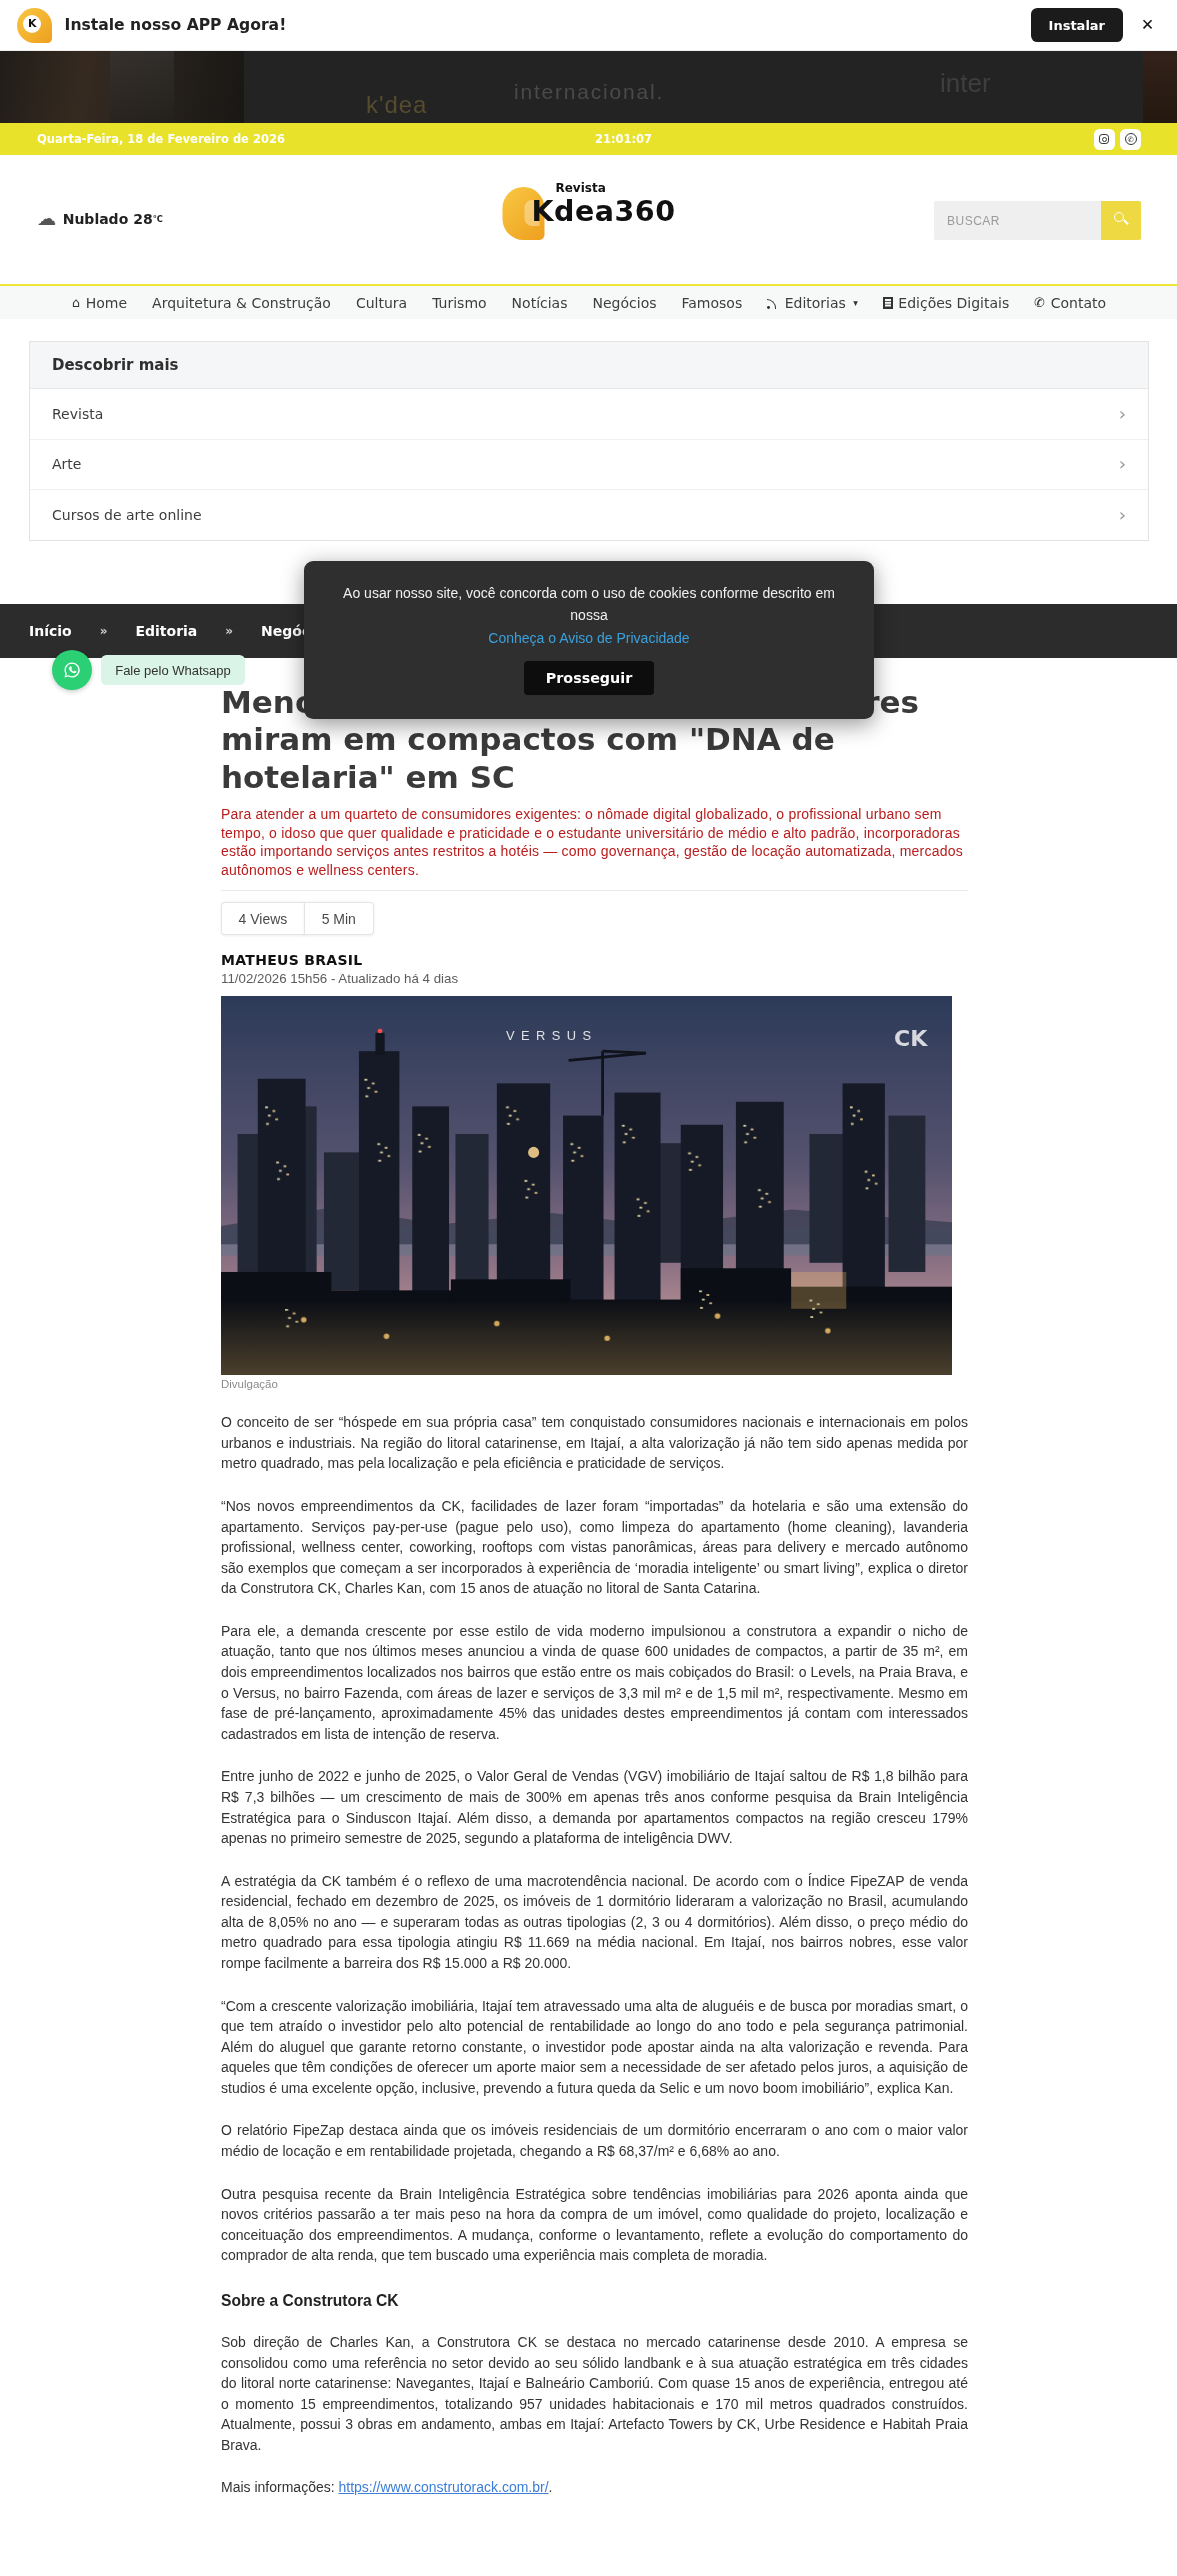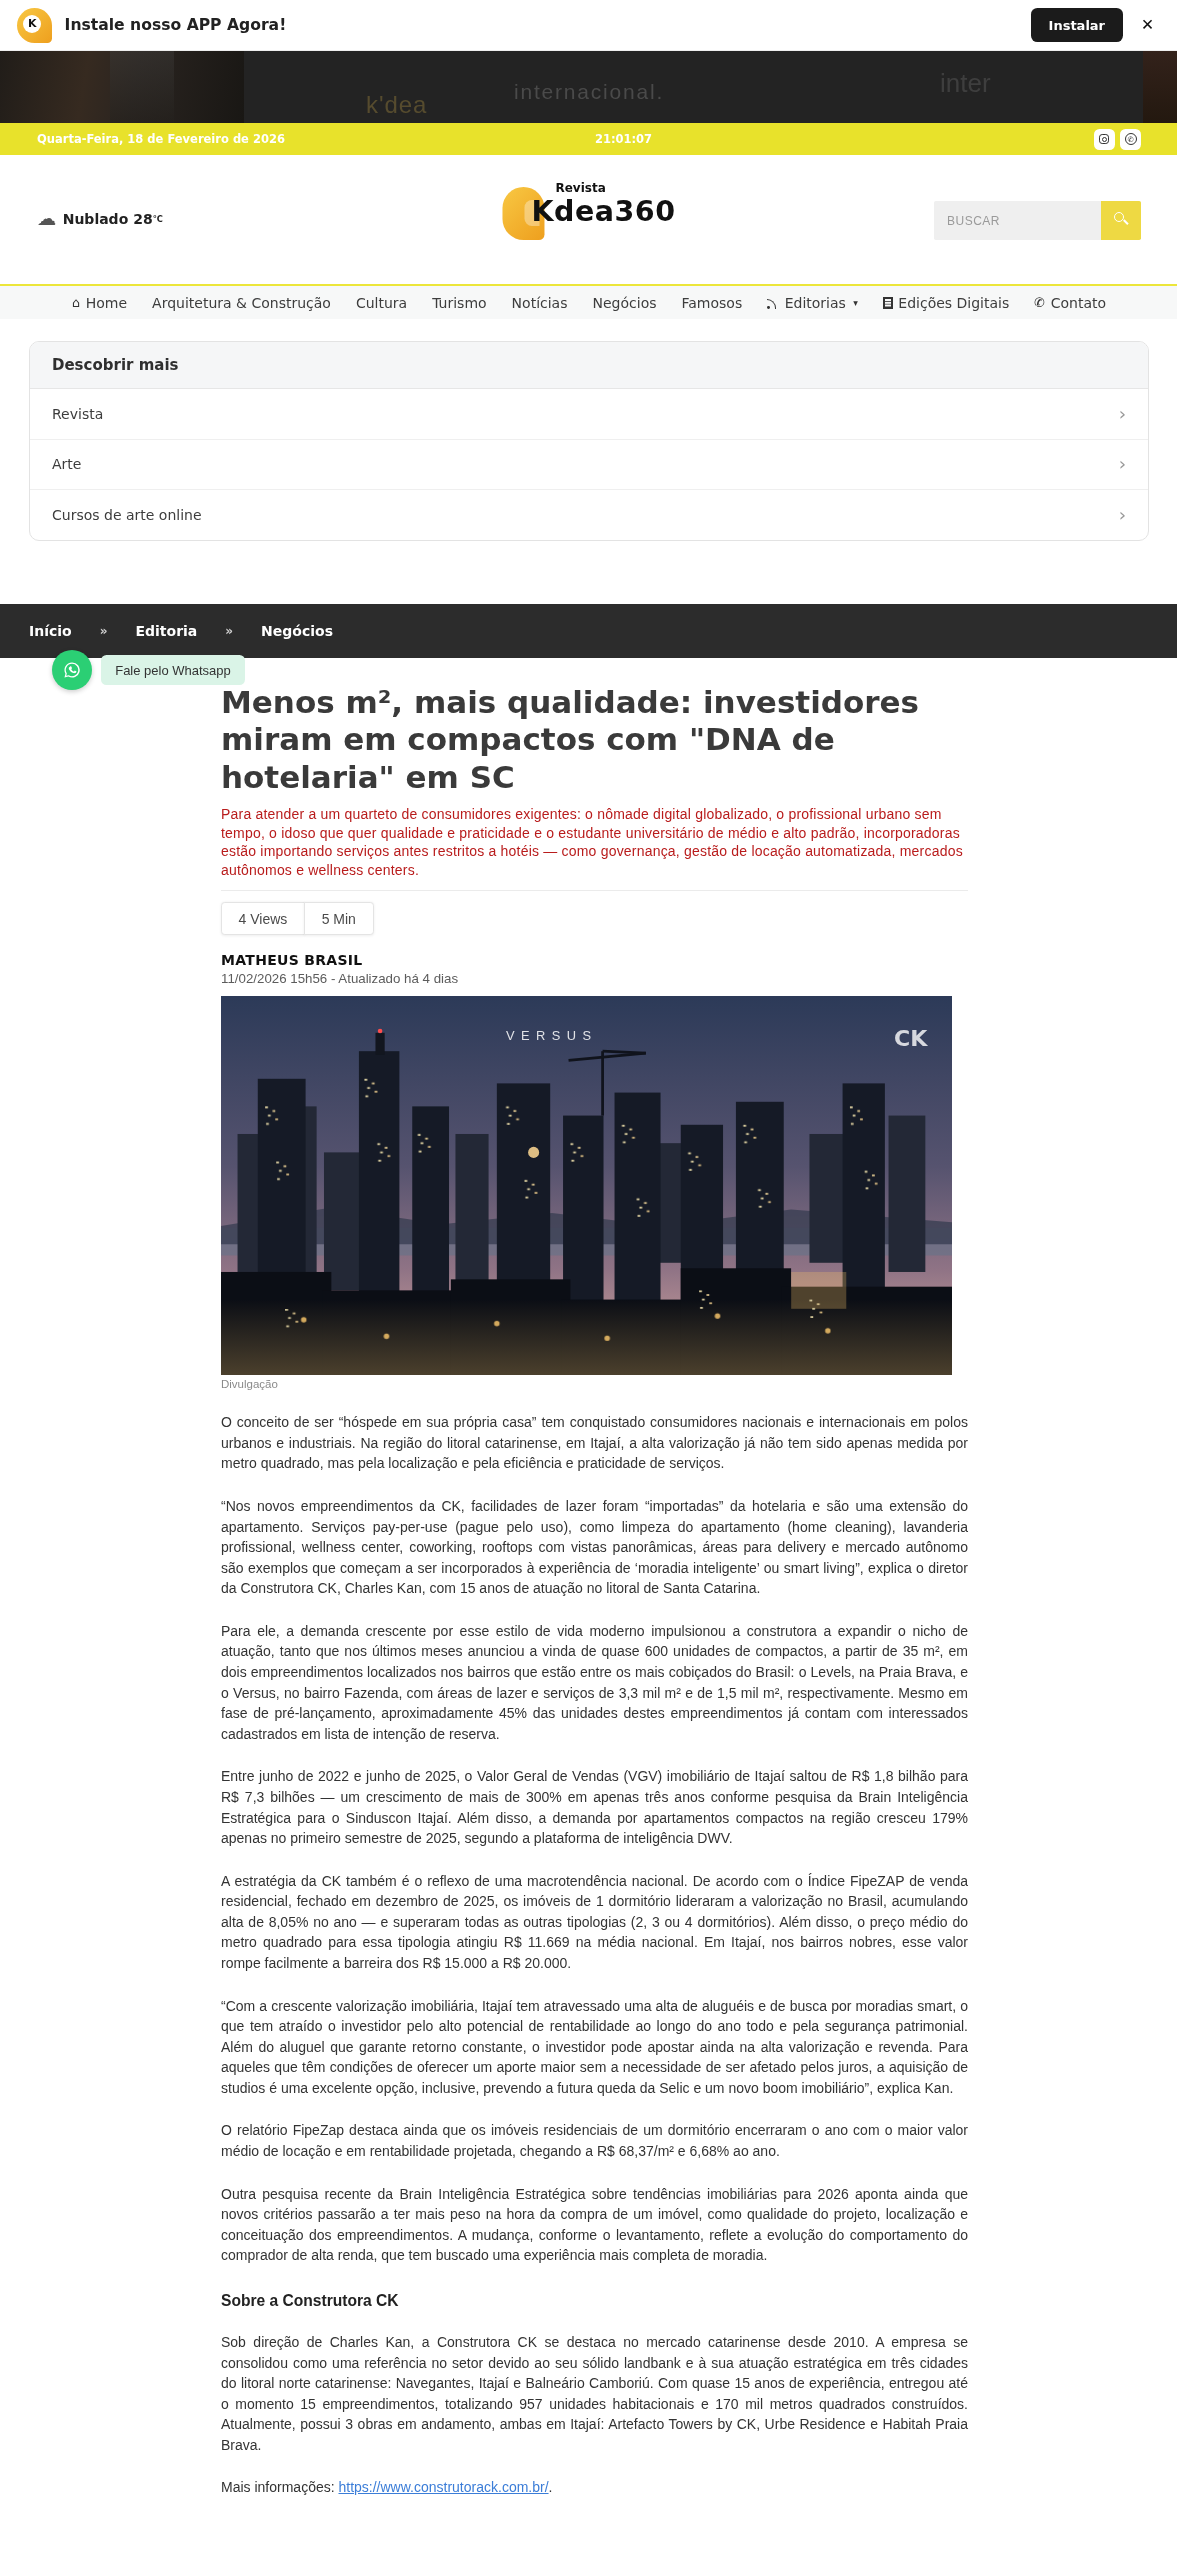--- a/index.html
+++ b/index.html
@@ -59,21 +59,21 @@
   .nav-item { display:flex; align-items:center; gap:5.5px; color:#3d3d3d; font:14px "DejaVu Sans",sans-serif; text-decoration:none; cursor:pointer; white-space:nowrap; }
   .nav-ic { font-size:13px; color:#333; }
   .nav-caret { font-size:9.2px; color:#333; margin-left:1.8px; }
   .doc-ic { display:inline-block; width:10px; height:12px; background:#333; position:relative; }
   .doc-ic::after { content:""; position:absolute; left:1.8px; top:2.8px; width:6.4px; height:1.4px; background:#f7f8f8; box-shadow:0 2.8px 0 #f7f8f8, 0 5.5px 0 #f7f8f8; }
   .rss-ic { display:inline-block; width:12px; height:12px; position:relative; }
   .rss-ic::before { content:""; position:absolute; left:0; bottom:0; width:2.8px; height:2.8px; background:#333; border-radius:50%; }
   .rss-ic::after { content:""; position:absolute; left:0; bottom:0; width:8.3px; height:8.3px; border-top:1.8px solid #333; border-right:1.8px solid #333; border-radius:0 100% 0 0; }
 
   
-  .discover { margin:22px 29px 0; border:0.9px solid #e3e3e3; border-radius:10px; overflow:hidden; background:#fff; }
+  .discover { margin:22px 29px 0; border:0.9px solid #e3e3e3; border-radius:0; overflow:hidden; background:#fff; }
   .discover-head { background:#f5f6f7; border-bottom:0.9px solid #e6e6e6; padding:14px 22px; font:600 15px "DejaVu Sans",sans-serif; color:#2f2f2f; }
   .discover-item { display:flex; align-items:center; justify-content:space-between; padding:15.6px 22px; font:14px "DejaVu Sans",sans-serif; color:#3d3d3d; border-bottom:0.9px solid #efefef; cursor:pointer; }
   .discover-item:last-child { border-bottom:none; }
   .chev { color:#9a9a9a; font-size:18.4px; line-height:1; }
 
   
   .crumb-band { margin-top:63px; height:54px; background:#2c2c2c; display:flex; align-items:center; padding:0 29px; gap:28px; }
   .crumb-link { color:#fff; font:bold 14px "DejaVu Sans",sans-serif; text-decoration:none; cursor:pointer; }
   .crumb-sep { color:#cfcfcf; font:bold 12px "DejaVu Sans",sans-serif; }
 
@@ -225,20 +225,25 @@
 
   <div class="wa-row">
     <div class="wa-circle">
       <svg width="22" height="22" viewBox="0 0 32 32">
           <path fill="#fff" d="M16 5a11 11 0 0 0-9.5 16.5L5 27l5.7-1.5A11 11 0 1 0 16 5zm0 2a9 9 0 1 1-4.6 16.7l-.4-.2-3.4.9.9-3.3-.2-.4A9 9 0 0 1 16 7zm-3.3 4.7c-.2 0-.5 0-.7.3-.9 1-.9 2.4 0 3.8 1 1.5 2.7 3.4 5 4.3 1.9.8 2.7.6 3.5.4.8-.2 1.6-.9 1.8-1.7.1-.5.1-.9 0-1l-1.7-.8c-.4-.2-.7-.2-.9.2l-.6.8c-.2.2-.4.3-.7.1-1.4-.7-2.5-1.6-3.3-3-.2-.3-.1-.5.1-.7l.6-.7c.2-.3.1-.5 0-.8l-.8-1.7c-.1-.3-.3-.5-.6-.5h-.7z"></path>
         </svg>
     </div>
     <div class="wa-pill">Fale pelo Whatsapp</div>
   </div>
 
+  <div class="cookie">
+    <div class="cookie-text">Ao usar nosso site, você concorda com o uso de cookies conforme descrito em nossa</div>
+    <a class="cookie-link">Conheça o Aviso de Privacidade</a>
+    <button class="cookie-btn">Prosseguir</button>
+  </div>
 
   <article class="article">
     <h1 class="headline">Menos m², mais qualidade: investidores miram em compactos com "DNA de hotelaria" em SC</h1>
     <p class="subhead">Para atender a um quarteto de consumidores exigentes: o nômade digital globalizado, o profissional urbano sem tempo, o idoso que quer qualidade e praticidade e o estudante universitário de médio e alto padrão, incorporadoras estão importando serviços antes restritos a hotéis — como governança, gestão de locação automatizada, mercados autônomos e wellness centers.</p>
     <div class="meta-divider"></div>
     <div class="badges">
       <span class="badge">4 Views</span>
       <span class="badge">5 Min</span>
     </div>
     <div class="author-name">MATHEUS BRASIL</div>

